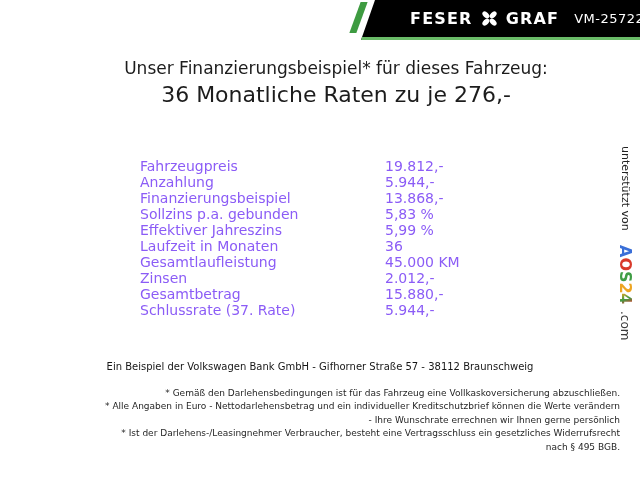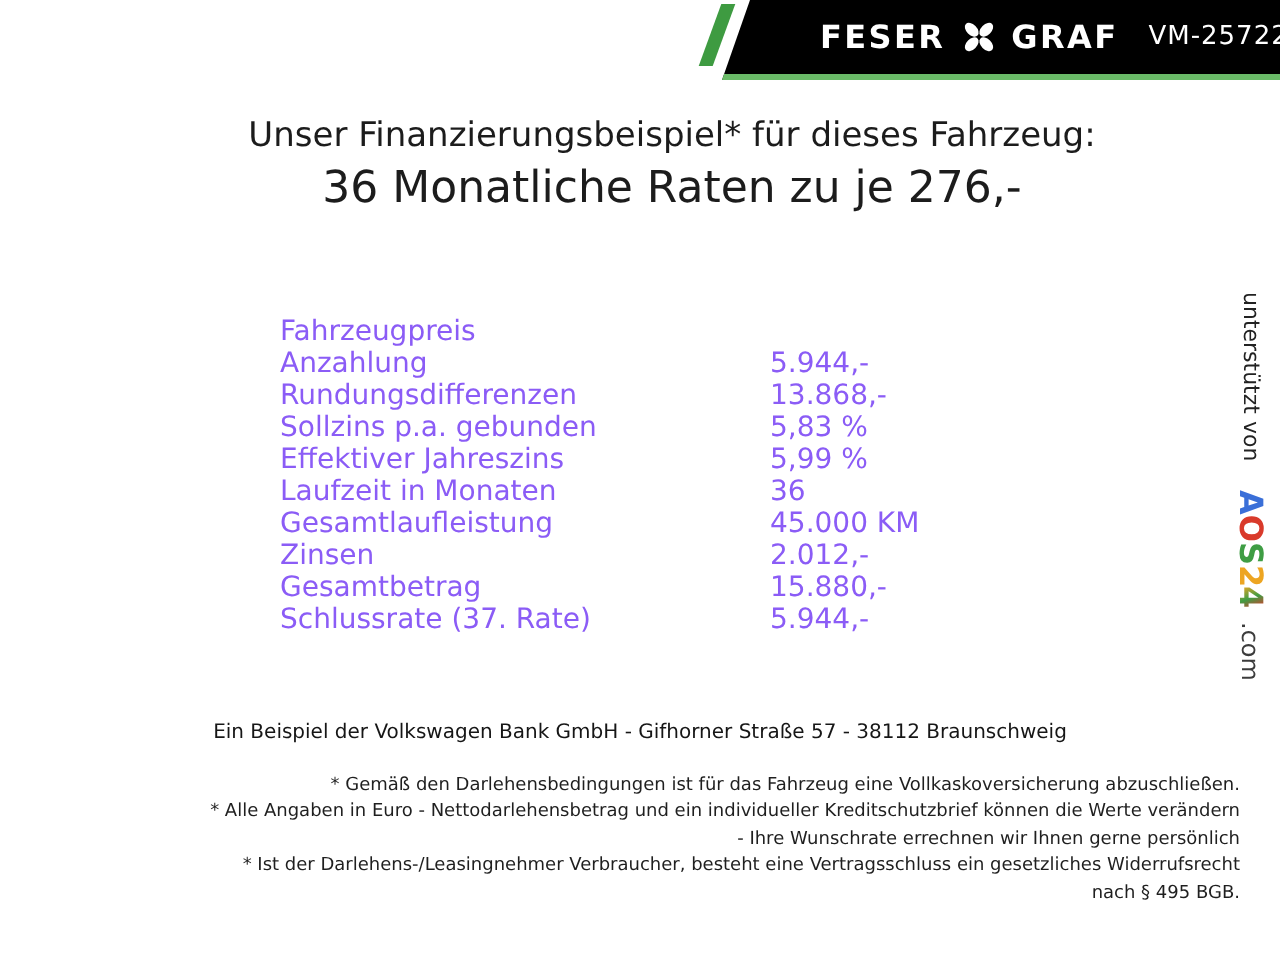--- a/index.html
+++ b/index.html
@@ -88,27 +88,28 @@
 </div>
 
 <div class="title-block">
   <div class="title-line1">Unser Finanzierungsbeispiel* für dieses Fahrzeug:</div>
   <div class="title-line2">36 Monatliche Raten zu je 276,-</div>
 </div>
 
 <div class="fin-table">
   <div class="fin-row">
     <span class="fin-label">Fahrzeugpreis</span>
+    <span class="fin-value">19.812,-</span>
   </div>
   <div class="fin-row">
     <span class="fin-label">Anzahlung</span>
     <span class="fin-value">5.944,-</span>
   </div>
   <div class="fin-row">
-    <span class="fin-label">Rundungsdifferenzen</span>
+    <span class="fin-label">Finanzierungsbeispiel</span>
     <span class="fin-value">13.868,-</span>
   </div>
   <div class="fin-row">
     <span class="fin-label">Sollzins p.a. gebunden</span>
     <span class="fin-value">5,83 %</span>
   </div>
   <div class="fin-row">
     <span class="fin-label">Effektiver Jahreszins</span>
     <span class="fin-value">5,99 %</span>
   </div>

